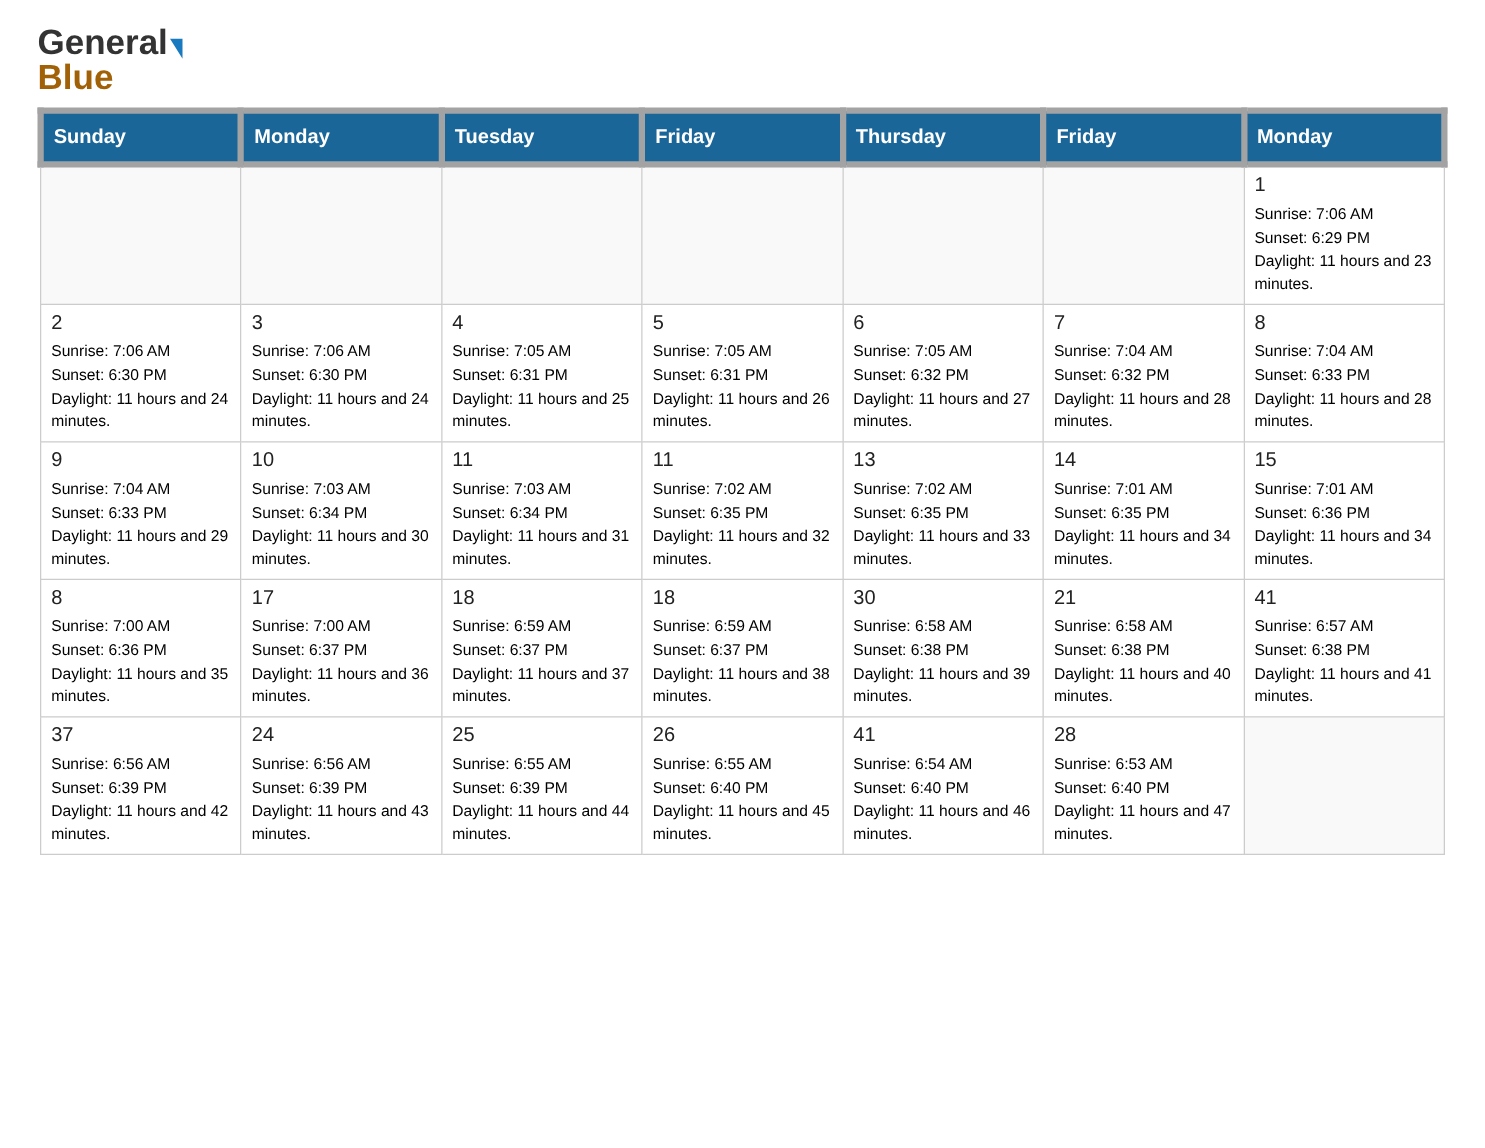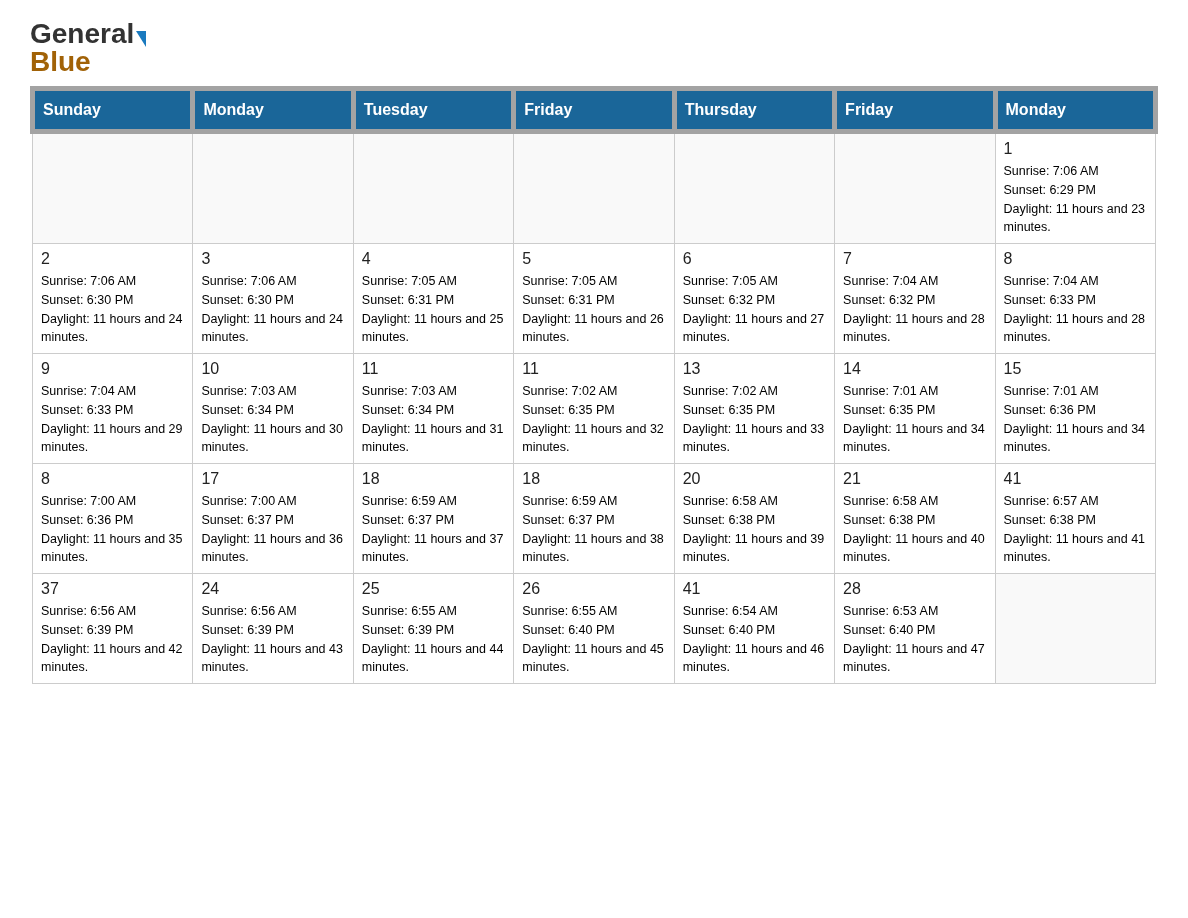--- a/index.html
+++ b/index.html
@@ -208,21 +208,21 @@
         </td>
         <td>
           <span class="day-number">18</span>
           <div class="day-info">Sunrise: 6:59 AM<br>Sunset: 6:37 PM<br>Daylight: 11 hours and 37 minutes.</div>
         </td>
         <td>
           <span class="day-number">18</span>
           <div class="day-info">Sunrise: 6:59 AM<br>Sunset: 6:37 PM<br>Daylight: 11 hours and 38 minutes.</div>
         </td>
         <td>
-          <span class="day-number">20</span>
+          <span class="day-number">30</span>
           <div class="day-info">Sunrise: 6:58 AM<br>Sunset: 6:38 PM<br>Daylight: 11 hours and 39 minutes.</div>
         </td>
         <td>
           <span class="day-number">21</span>
           <div class="day-info">Sunrise: 6:58 AM<br>Sunset: 6:38 PM<br>Daylight: 11 hours and 40 minutes.</div>
         </td>
         <td>
           <span class="day-number">41</span>
           <div class="day-info">Sunrise: 6:57 AM<br>Sunset: 6:38 PM<br>Daylight: 11 hours and 41 minutes.</div>
         </td>

